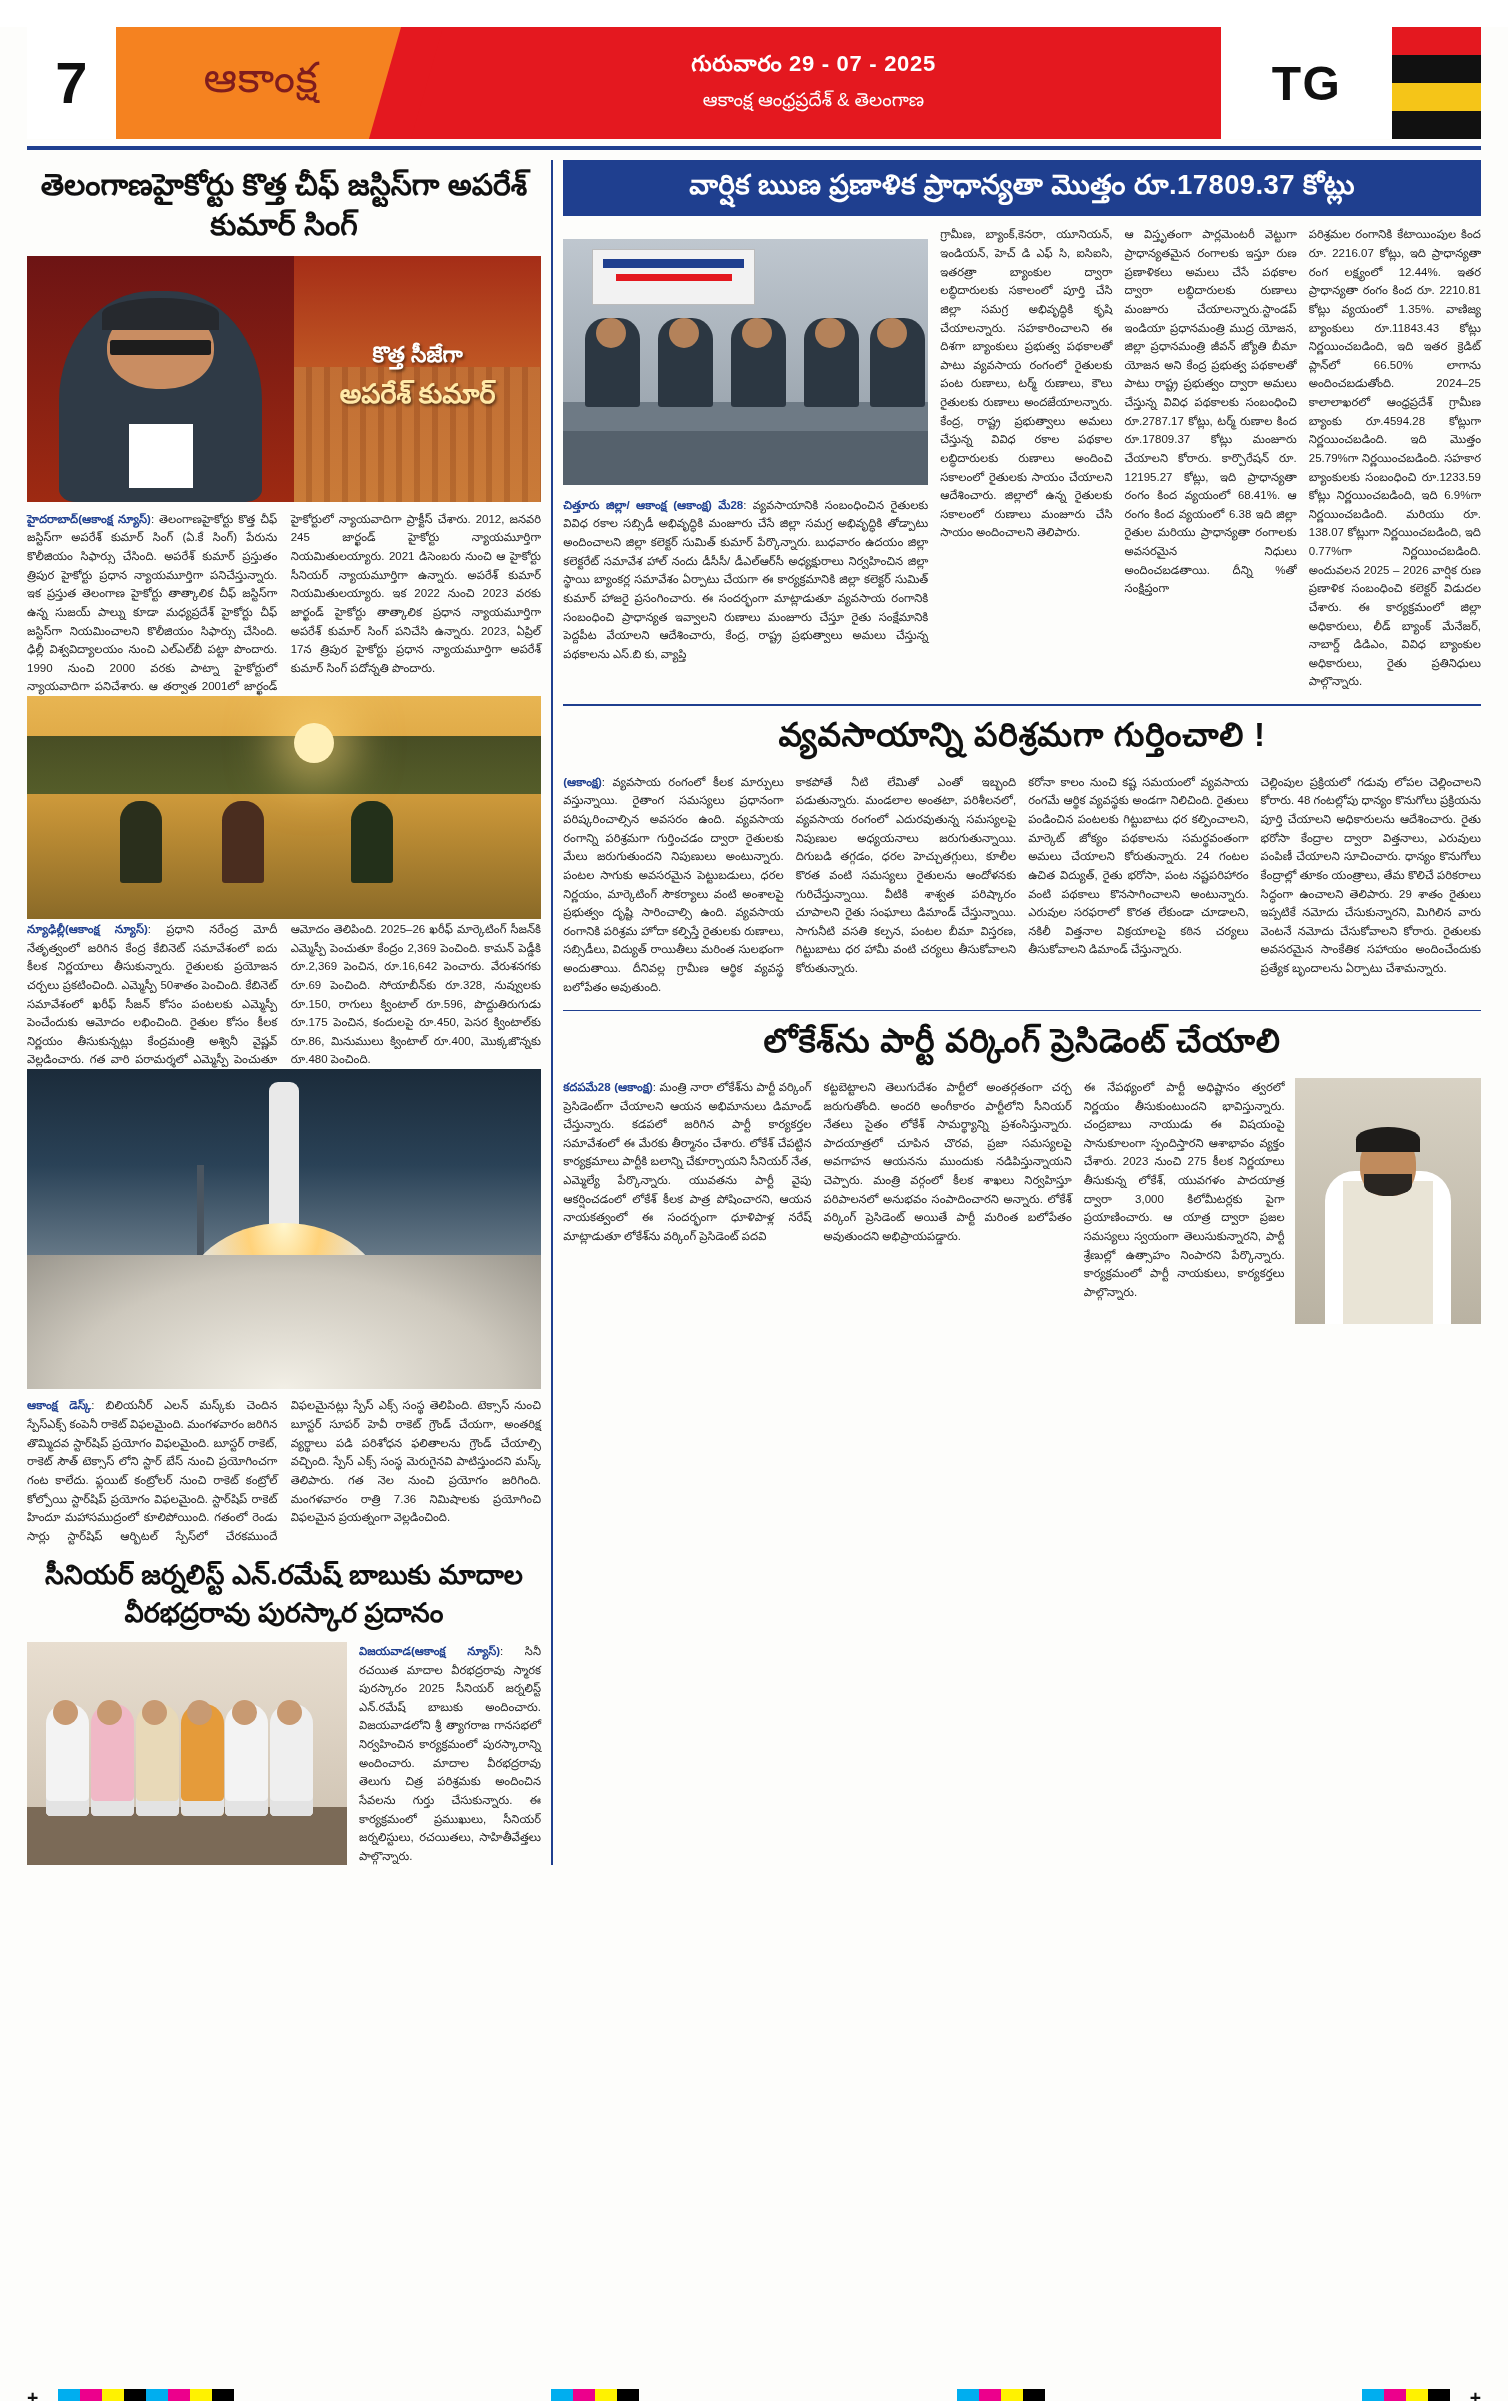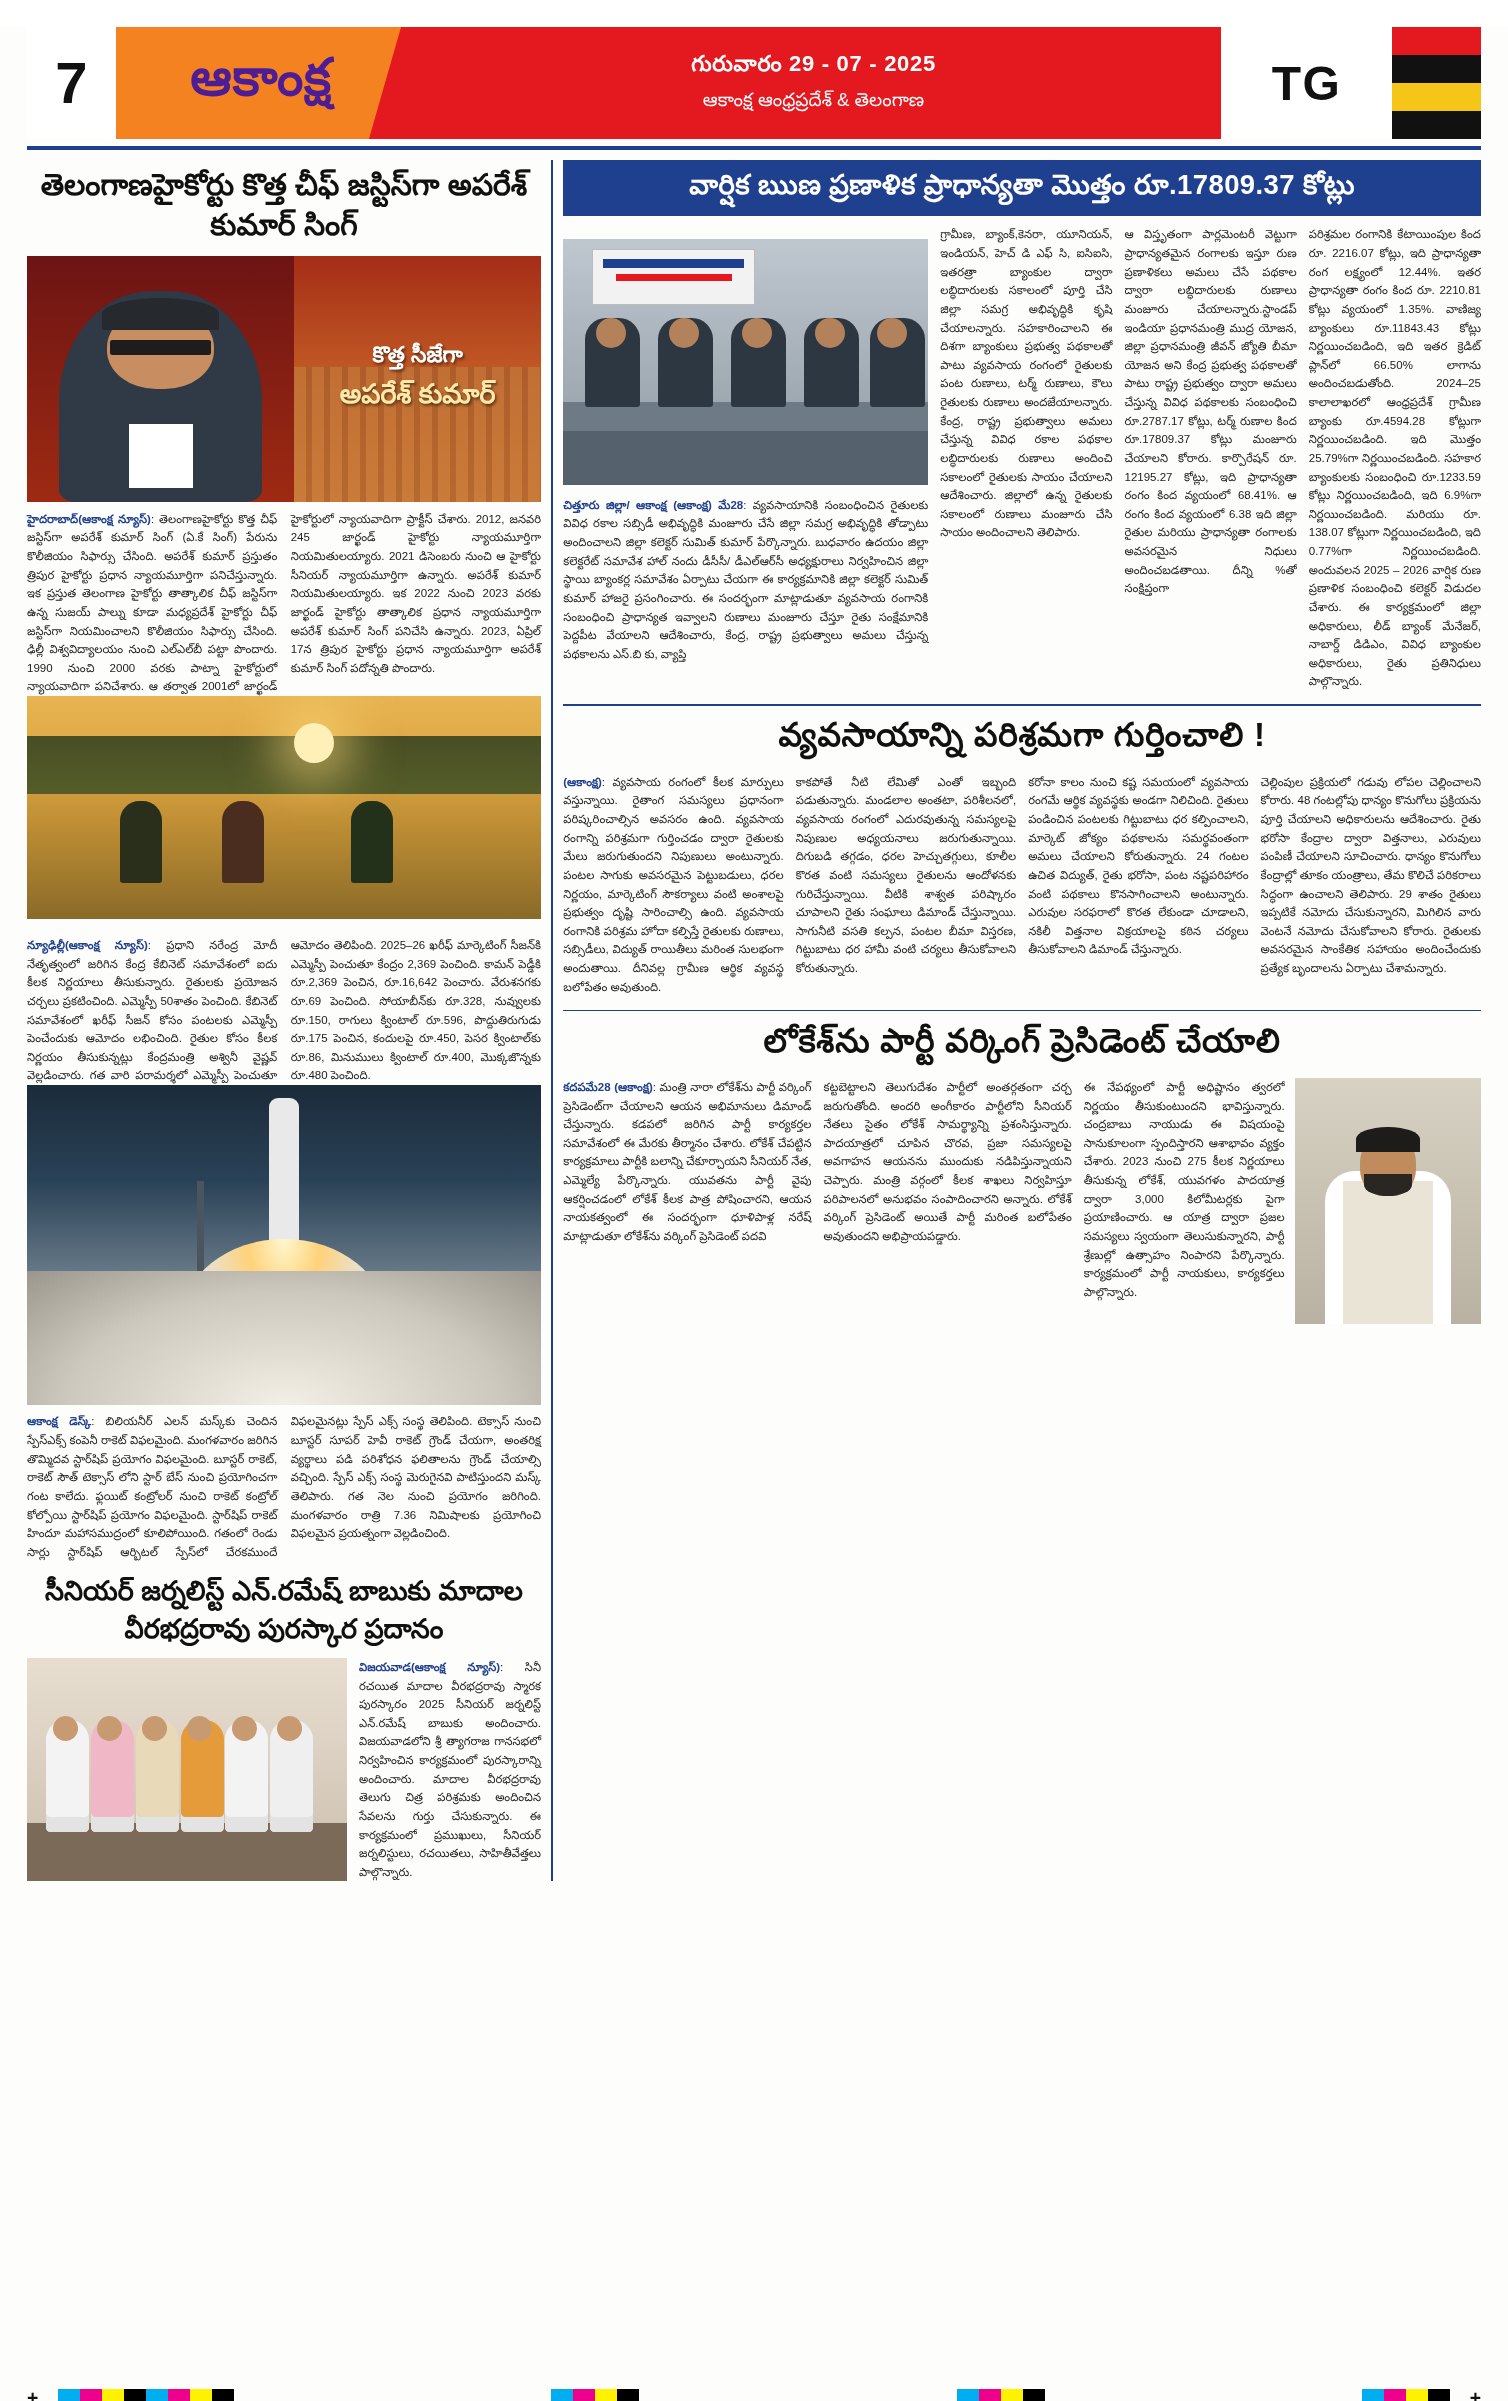--- a/index.html
+++ b/index.html
@@ -4,21 +4,21 @@
 <style>
   html,body{margin:0;padding:0;background:#ffffff;}
   body{width:1508px;font-family:"Liberation Sans", sans-serif;color:#111;}
   .page{width:1508px;height:2401px;position:relative;background:#fdfdfb;box-sizing:border-box;padding:0;}
 
   
   .masthead{position:relative;height:112px;margin:27px 27px 0 27px;display:flex;align-items:stretch;}
   .mh-pagebox{width:89px;background:#ffffff;display:flex;align-items:center;justify-content:center;border-right:0;}
   .mh-pagenum{font-size:58px;font-weight:bold;color:#111;line-height:1;}
   .mh-orange{flex:0 0 290px;background:#f58220;display:flex;align-items:center;justify-content:center;position:relative;}
-  .mh-logo{font-size:52px;font-weight:bold;color:#4c1d95;letter-spacing:0.7px;}
+  .mh-logo{font-size:42px;font-weight:normal;color:#7f1d1d;letter-spacing:0.7px;}
   .mh-red{flex:1;background:#e4181f;display:flex;align-items:center;justify-content:center;color:#fff;position:relative;}
   .mh-red:before{content:"";position:absolute;left:-21px;top:0;width:42px;height:100%;background:#e4181f;transform:skewX(-16deg);}
   .mh-dateblock{text-align:center;z-index:2;}
   .mh-date{font-size:22px;font-weight:bold;letter-spacing:0.7px;}
   .mh-sub{font-size:18.6px;margin-top:7.4px;}
   .mh-tg{flex:0 0 171px;background:#ffffff;display:flex;align-items:center;justify-content:center;}
   .mh-tgtext{font-size:48px;font-weight:bold;color:#111;letter-spacing:1.5px;}
   .mh-flag{flex:0 0 89px;display:flex;flex-direction:column;}
   .mh-flag span{flex:1;}
   .mh-flag .f1{background:#e4181f;}
@@ -170,21 +170,21 @@
 
 
       <div class="ph paddy">
         <div class="trees"></div>
           <div class="sun"></div>
         <div class="p1"></div>
           <div class="p2"></div>
           <div class="p3"></div>
       </div>
 
-      <div class="body-col cols2" style="margin-top:17px;">
+      <div class="body-col cols2" style="margin-top:1px;">
         <span class="byline">న్యూఢిల్లీ(ఆకాంక్ష న్యూస్)</span><span>: ప్రధాని నరేంద్ర మోదీ నేతృత్వంలో జరిగిన కేంద్ర కేబినెట్ సమావేశంలో ఐదు కీలక నిర్ణయాలు తీసుకున్నారు. రైతులకు ప్రయోజన చర్చలు ప్రకటించింది. ఎమ్మెస్పీ 50శాతం పెంచింది. కేబినెట్ సమావేశంలో ఖరీఫ్ సీజన్ కోసం పంటలకు ఎమ్మెస్పీ పెంచేందుకు ఆమోదం లభించింది. రైతుల కోసం కీలక నిర్ణయం తీసుకున్నట్లు కేంద్రమంత్రి అశ్వినీ వైష్ణవ్ వెల్లడించారు. గత వారి పరామర్శలో ఎమ్మెస్పీ పెంచుతూ ఆమోదం తెలిపింది. 2025–26 ఖరీఫ్ మార్కెటింగ్ సీజన్‌కి ఎమ్మెస్పీ పెంచుతూ కేంద్రం 2,369 పెంచింది. కామన్ పెడ్డీకి రూ.2,369 పెంచిన, రూ.16,642 పెంచారు. వేరుశనగకు రూ.69 పెంచింది. సోయాబీన్‌కు రూ.328, నువ్వులకు రూ.150, రాగులు క్వింటాల్ రూ.596, పొద్దుతిరుగుడు రూ.175 పెంచిన, కందులపై రూ.450, పెసర క్వింటాల్‌కు రూ.86, మినుములు క్వింటాల్ రూ.400, మొక్కజొన్నకు రూ.480 పెంచింది.</span>
       </div>
 
 
       <div class="ph rocket">
         <div class="tower"></div>
           <div class="body"></div>
           <div class="plume"></div>
           <div class="smoke"></div>
       </div>

